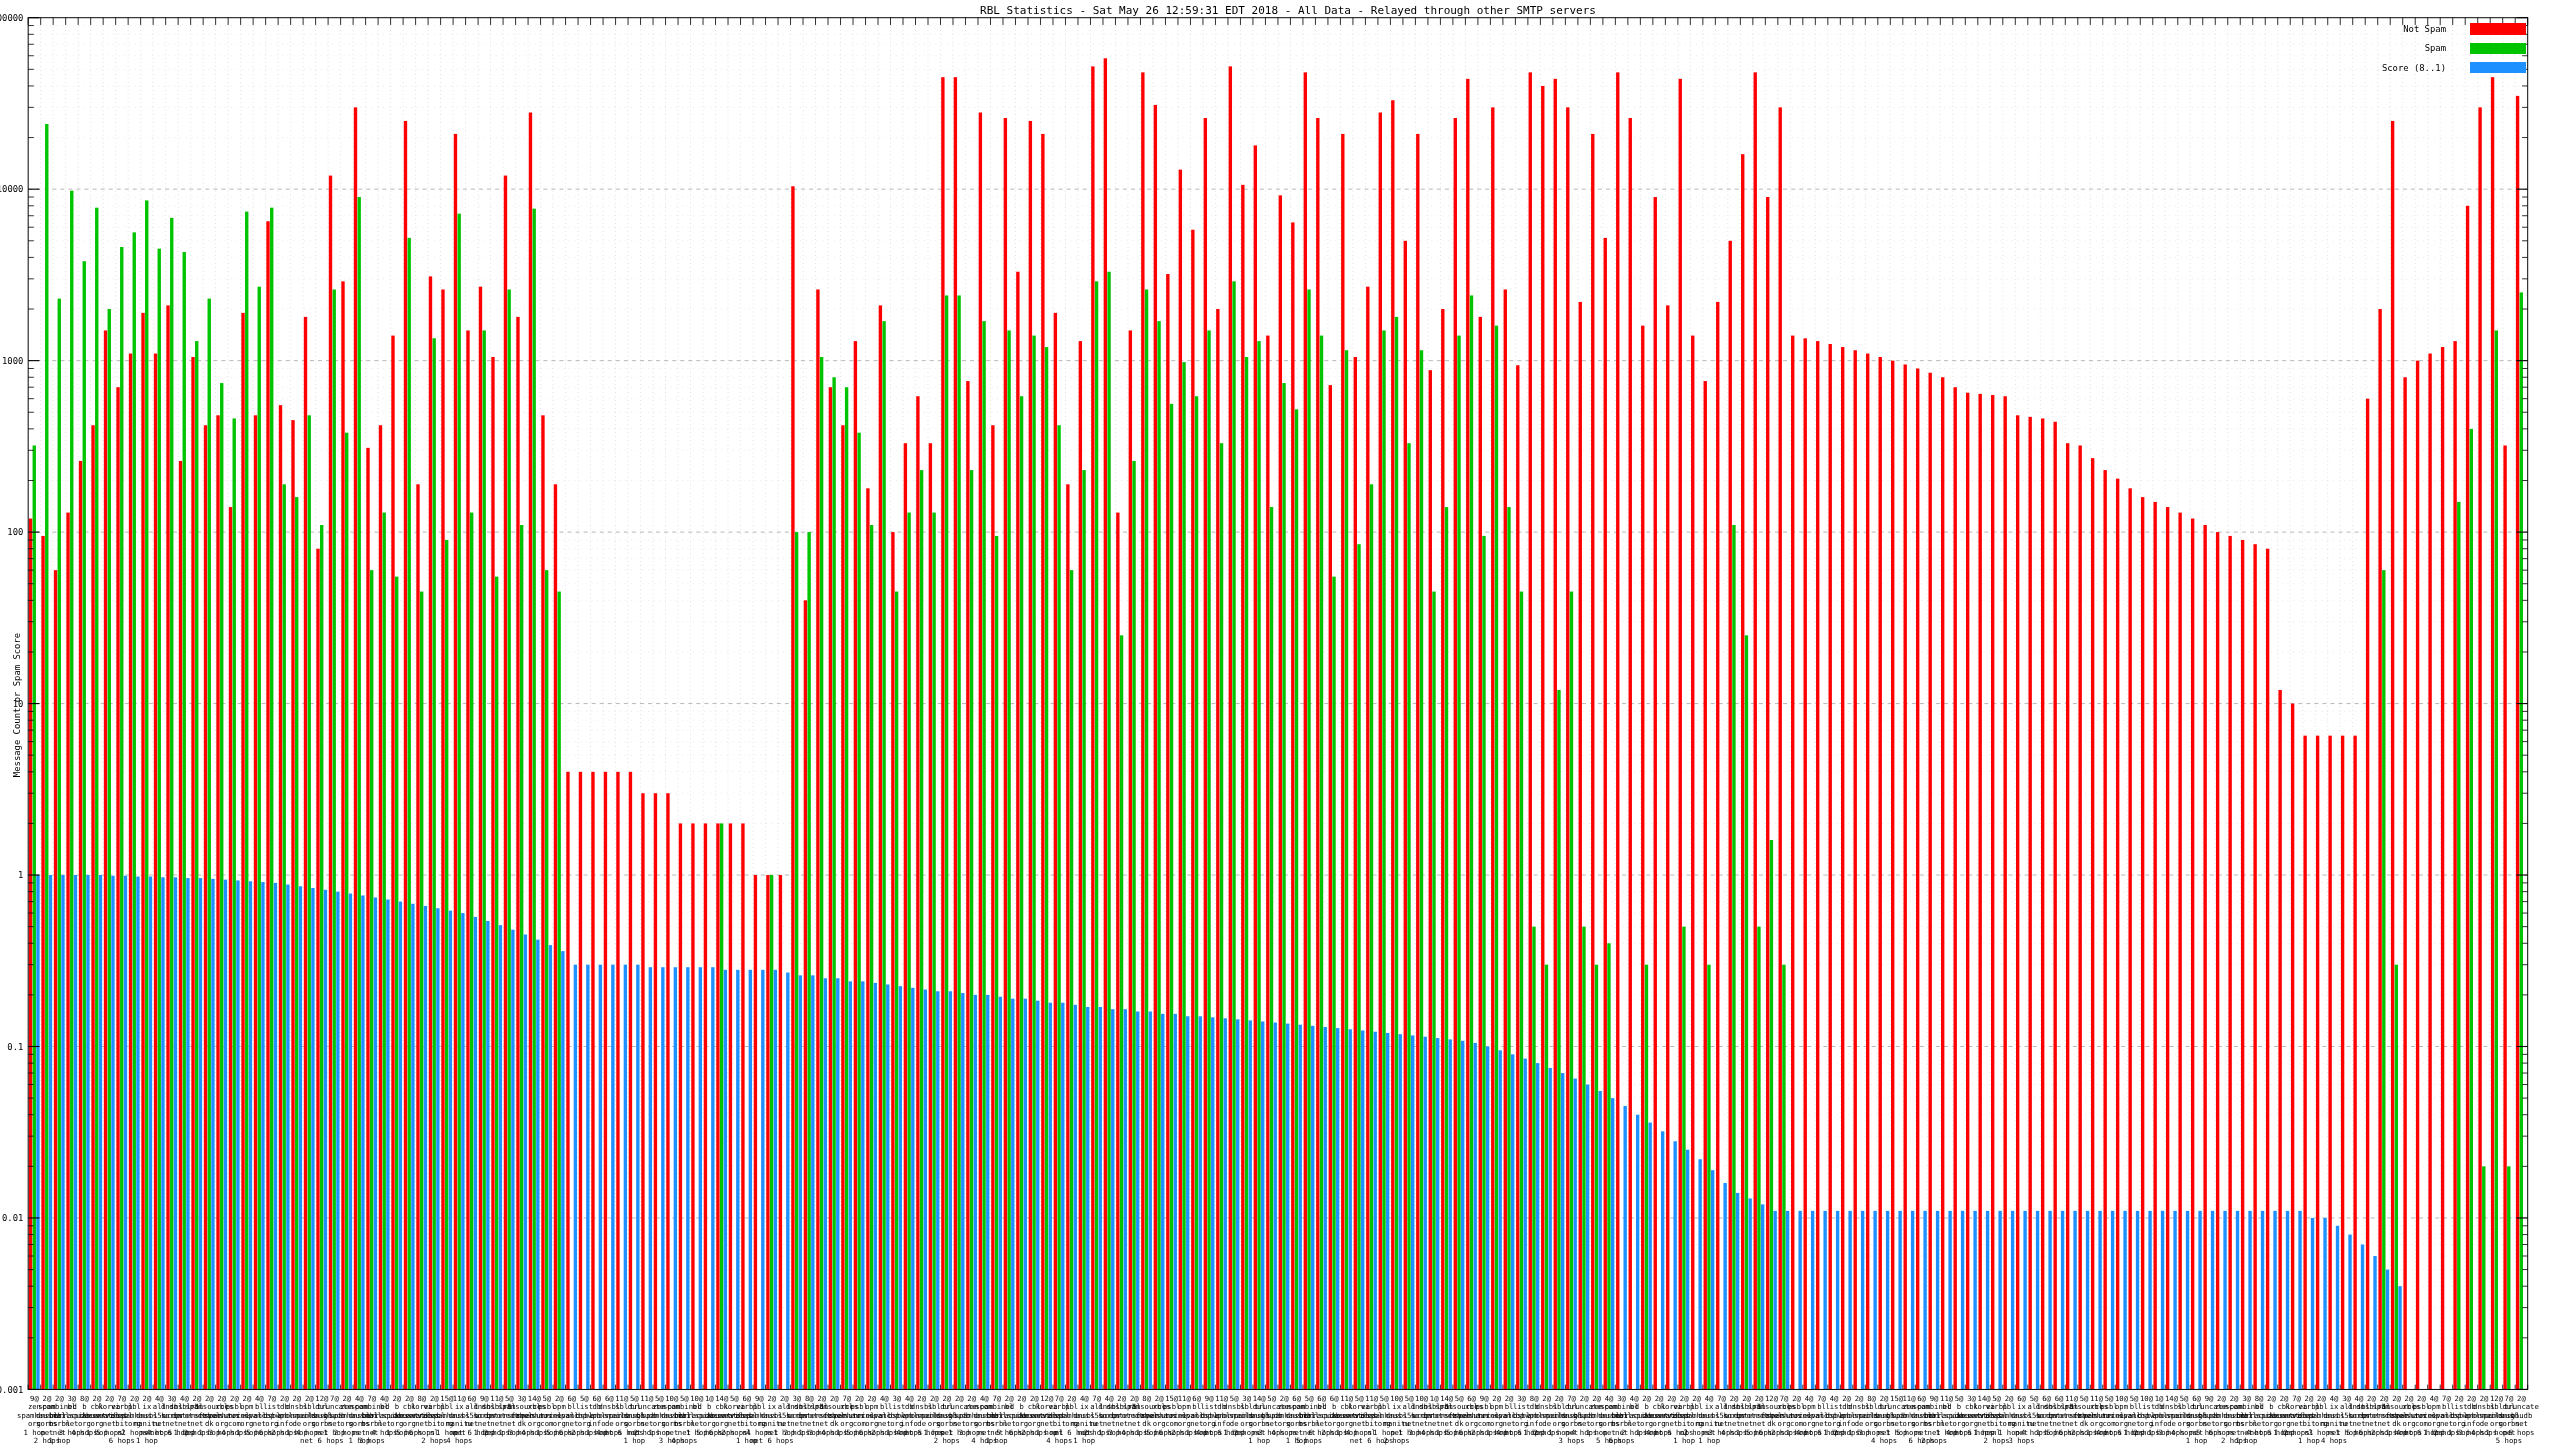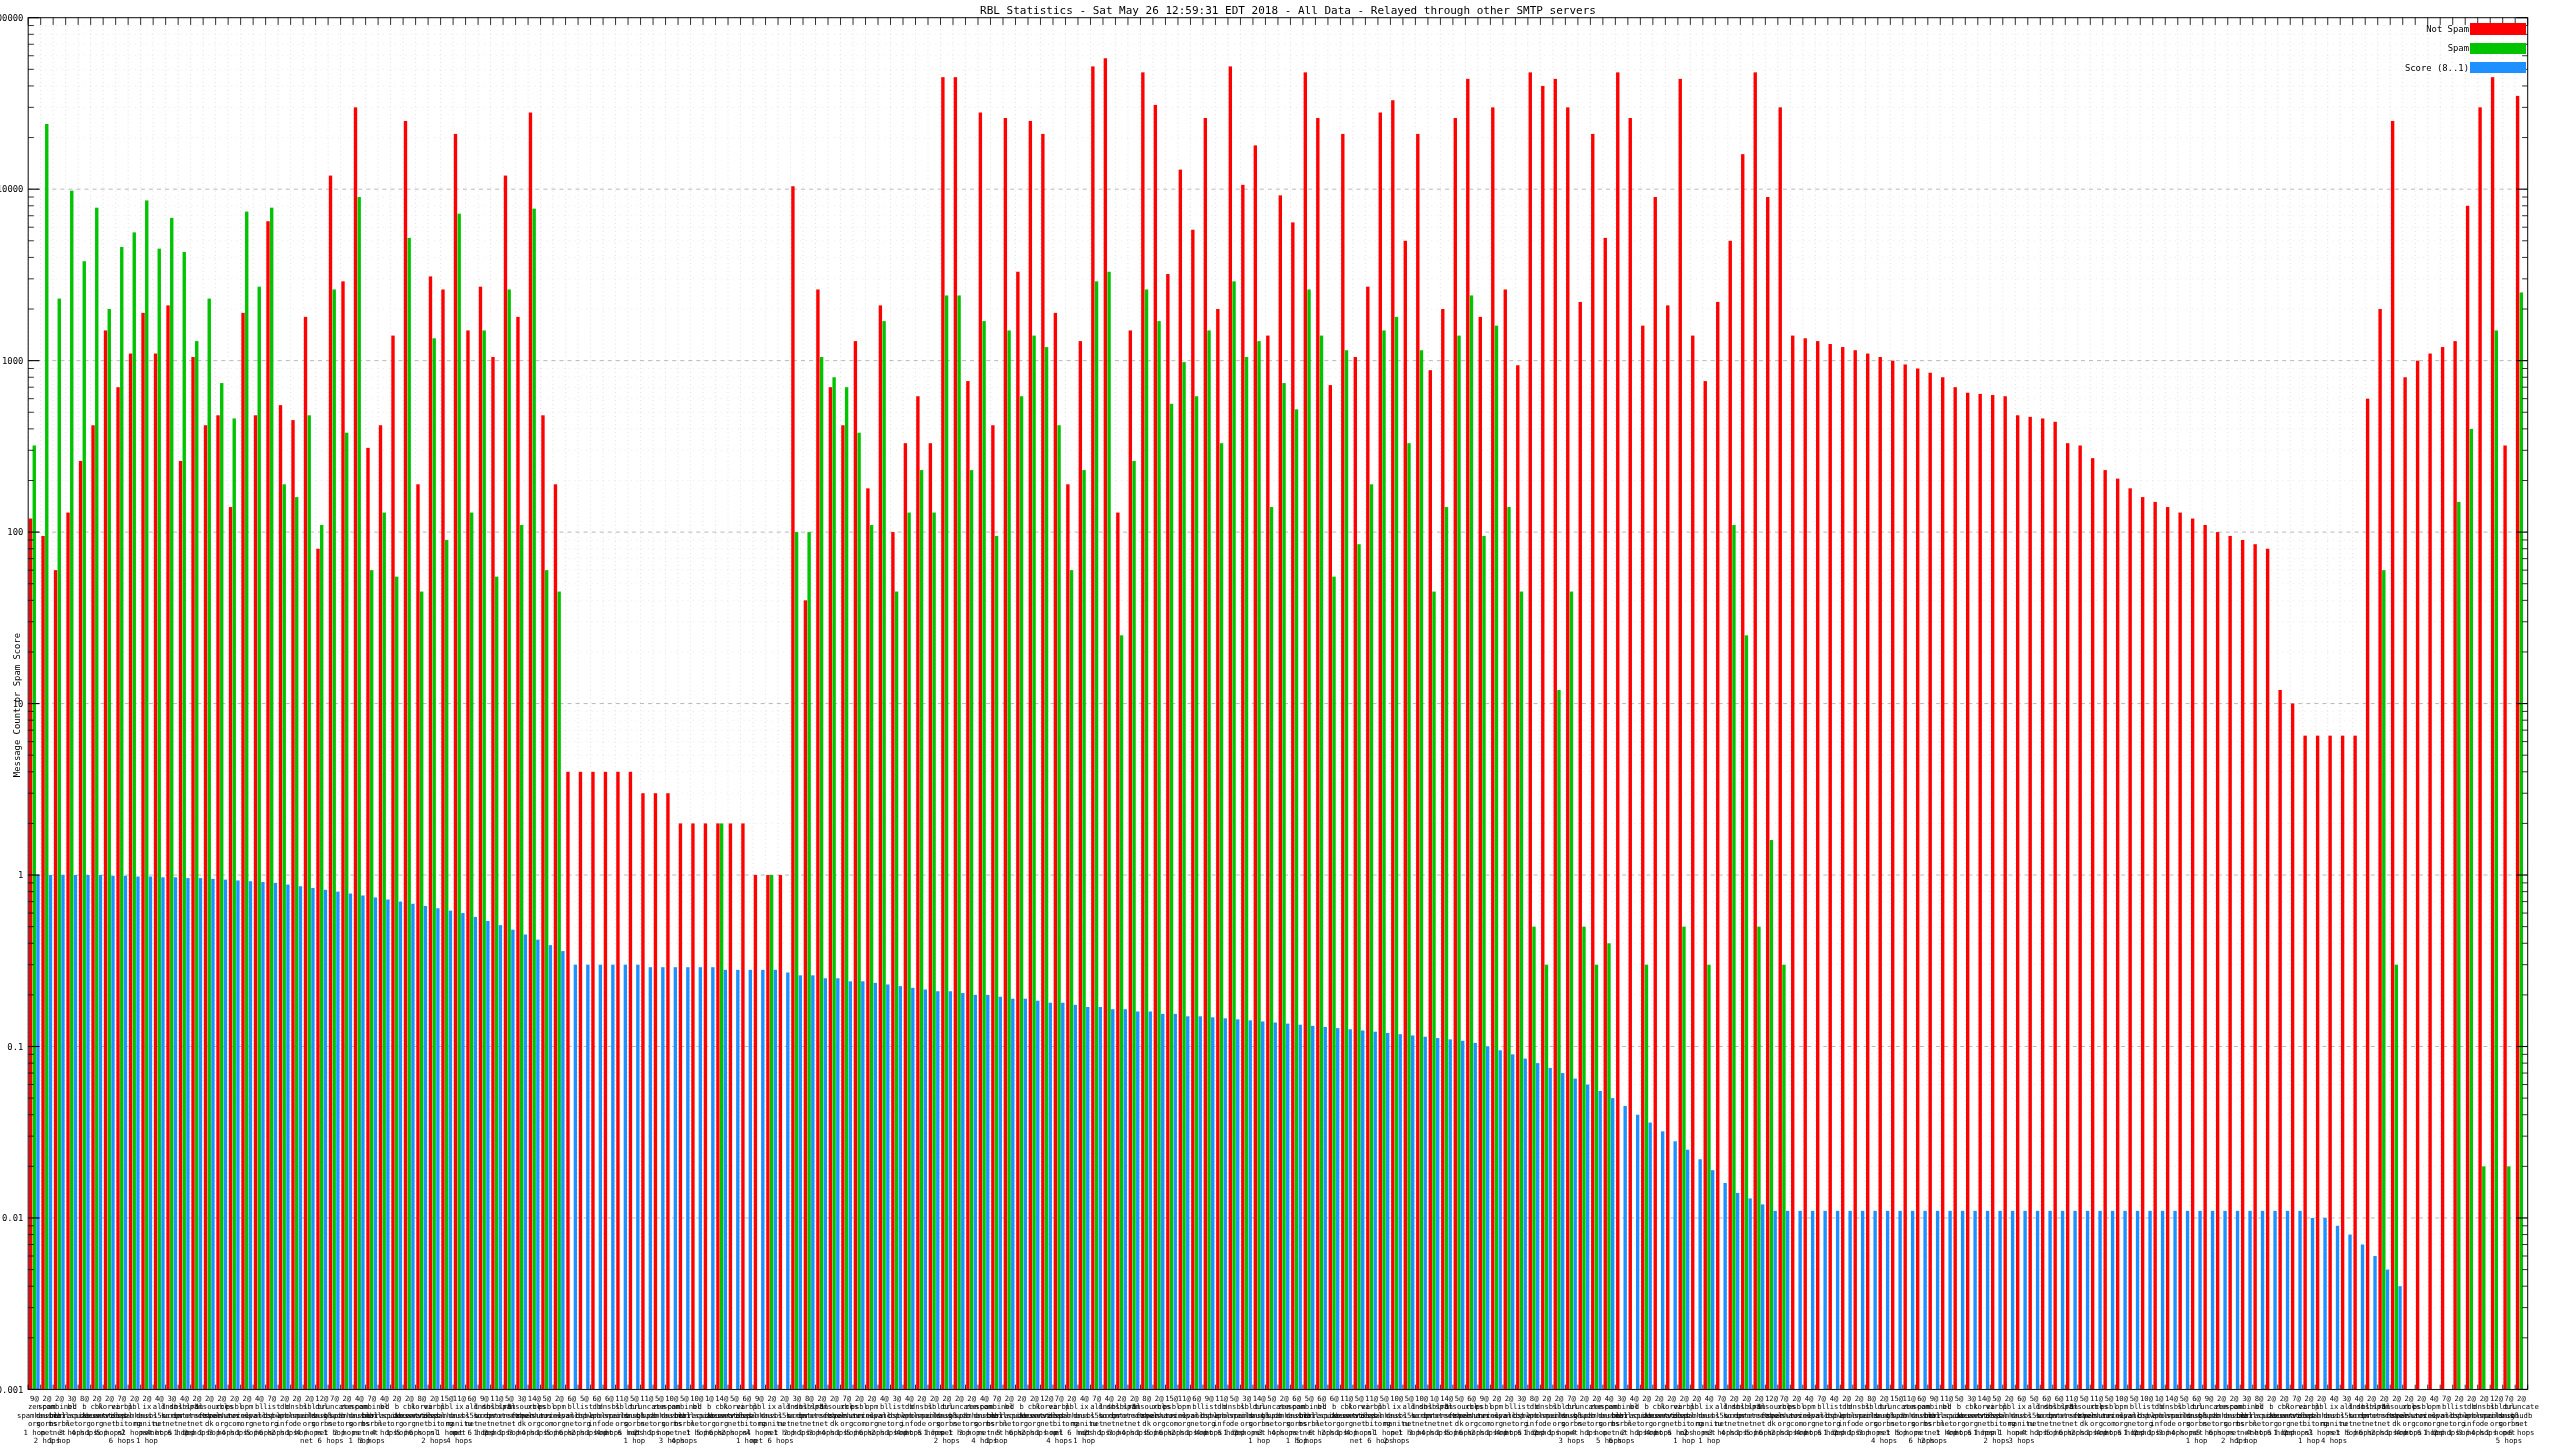--- a/index.html
+++ b/index.html
@@ -3,21 +3,21 @@
 <meta charset="utf-8">
 <style>
   html,body{margin:0;padding:0;background:#ffffff;width:2576px;height:1449px;overflow:hidden;
     font-family:"DejaVu Sans Mono","Liberation Mono",monospace;}
   #stage{position:relative;width:2576px;height:1449px;background:#fff;}
   #chart-svg{position:absolute;left:0;top:0;}
   #title{position:absolute;top:4px;left:50%;transform:translateX(-50%);font-size:11px;color:#000;white-space:nowrap;}
   #ylab{position:absolute;left:-55px;top:700px;transform:rotate(-90deg);transform-origin:center;font-size:8.9px;color:#000;white-space:nowrap;}
   #legend{position:absolute;top:19.3px;right:50px;}
   .lrow{display:flex;align-items:center;justify-content:flex-end;height:19.3px;}
-  .ltext{font-size:8.9px;color:#000;margin-right:1px;white-space:nowrap;}
+  .ltext{font-size:8.9px;color:#000;margin-right:24px;white-space:nowrap;}
   .lswatch{width:56px;height:11.3px;display:inline-block;}
 </style>
 </head>
 <body>
 
 <div id="stage">
   <svg id="chart-svg" width="2576" height="1449" viewBox="0 0 3200 1800">
       <g>
         <line x1="35" y1="22" x2="35" y2="1726" stroke="#d2d2d2" stroke-width="1" stroke-dasharray="1,4"></line>
         <line x1="50.525" y1="22" x2="50.525" y2="1726" stroke="#d2d2d2" stroke-width="1" stroke-dasharray="1,4"></line>

